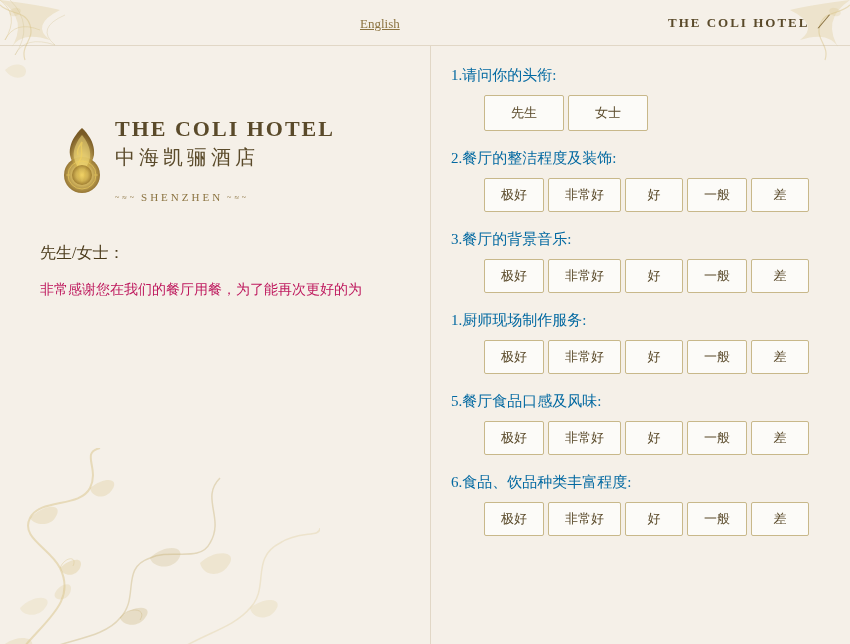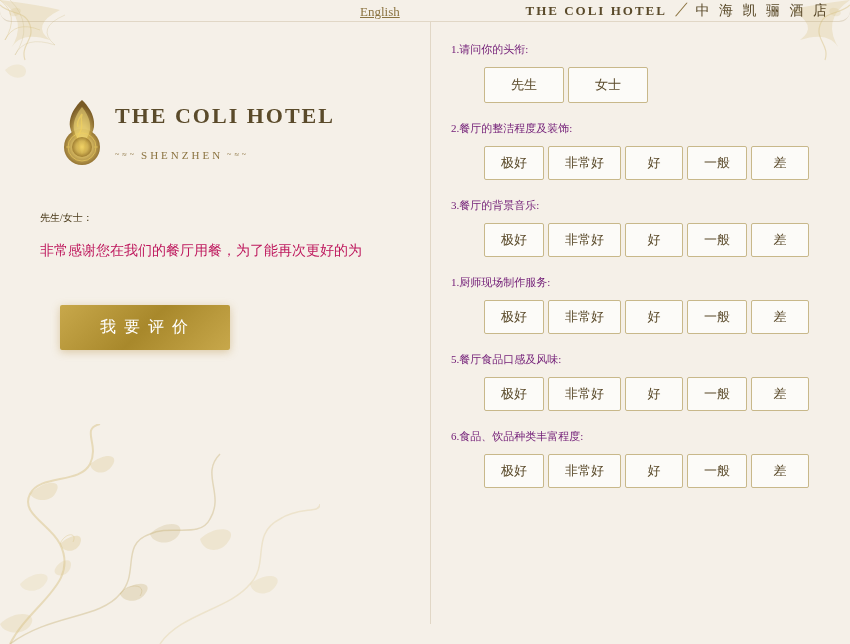--- a/index.html
+++ b/index.html
@@ -13,23 +13,22 @@
       position: relative;
     }
 
     
     .top-bar {
       position: relative;
       z-index: 10;
       display: flex;
       justify-content: space-between;
       align-items: center;
-      padding: 0 20px;
+      padding: 12px 20px;
       border-bottom: 1px solid rgba(180,160,120,0.3);
-      border-radius: 16px;
     }
 
     .top-bar-left {
       flex: 1;
     }
 
     .english-link {
       color: #8b7340;
       text-decoration: underline;
       font-size: 13px;
@@ -122,21 +121,21 @@
       color: #8b7340;
     }
 
     
     .welcome-section {
       margin-top: 40px;
       padding: 0 10px;
     }
 
     .greeting {
-      font-size: 10px;
+      font-size: 16px;
       color: #4a3a1a;
       margin-bottom: 12px;
     }
 
     .welcome-text {
       font-size: 14px;
       color: #be185d;
       line-height: 2;
     }
 
@@ -172,22 +171,22 @@
       padding: 20px 30px 10px 20px;
       overflow-y: auto;
       border-left: 1px solid rgba(180,160,120,0.3);
     }
 
     .question-block {
       margin-bottom: 18px;
     }
 
     .question-label {
-      font-size: 11px;
-      color: #701a75;
+      font-size: 15px;
+      color: #0369a1;
       margin-bottom: 10px;
     }
 
     .options-row {
       display: flex;
       gap: 4px;
       flex-wrap: wrap;
       padding-left: 33px;
     }
 
@@ -277,21 +276,20 @@
   </svg>
 </div>
 
 <div class="top-bar">
   <div class="top-bar-left">
     <span class="english-link">English</span>
   </div>
   <div class="top-bar-right">
     <span class="hotel-name-en-top">THE COLI HOTEL</span>
     <span class="divider-icon">⟋</span>
-    <span class="hotel-name-cn-top">中 海 凯 骊 酒 店</span>
   </div>
 </div>
 
 <div class="main-container">
 
   <div class="left-panel">
 
     
     <div class="logo-area">
       <div>
@@ -319,32 +317,32 @@
 
           <circle cx="32" cy="55" r="14" fill="none" stroke="#f0d060" stroke-width="1" opacity="0.6"></circle>
           <circle cx="32" cy="55" r="10" fill="url(#goldGrad)" opacity="0.7"></circle>
 
           <line x1="16" y1="55" x2="20" y2="55" stroke="#f0d060" stroke-width="1" opacity="0.5"></line>
           <line x1="44" y1="55" x2="48" y2="55" stroke="#f0d060" stroke-width="1" opacity="0.5"></line>
         </svg>
       </div>
       <div class="logo-text">
         <span class="logo-en">THE COLI HOTEL</span>
+        <span class="logo-cn">中海凯骊酒店</span>
         <span class="logo-shenzhen">SHENZHEN</span>
       </div>
     </div>
 
     
     <div class="welcome-section">
       <p class="greeting">先生/女士：</p>
       <p class="welcome-text">    非常感谢您在我们的餐厅用餐，为了能再次更好的为</p>
     </div>
 
     
-    <button class="cta-button">我 要 评 价</button>
 
     
     <div class="deco-bottom-left">
       <svg width="320" height="220" viewBox="0 0 320 220" class="deco-svg">
 
         <path d="M10,220 C30,180 80,160 60,120 C50,100 20,90 30,70 C40,50 80,60 90,40 C100,20 80,5 100,0" stroke="#c8a84b" stroke-width="2" fill="none" opacity="0.5"></path>
         <path d="M10,220 C50,190 100,195 120,170 C140,150 120,120 150,110 C170,100 200,115 210,95 C225,70 200,50 220,30" stroke="#a8882b" stroke-width="1.5" fill="none" opacity="0.4"></path>
 
         <path d="M60,120 C70,110 85,108 80,120 C75,130 62,128 60,120Z" fill="#c8a84b" opacity="0.35"></path>
         <path d="M30,70 C45,55 65,55 55,70 C50,78 35,78 30,70Z" fill="#c8a84b" opacity="0.3"></path>

